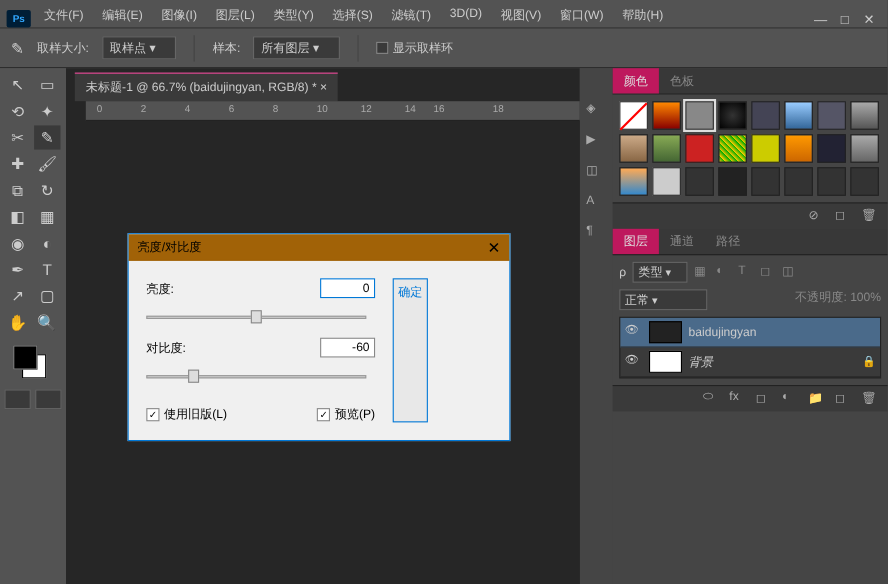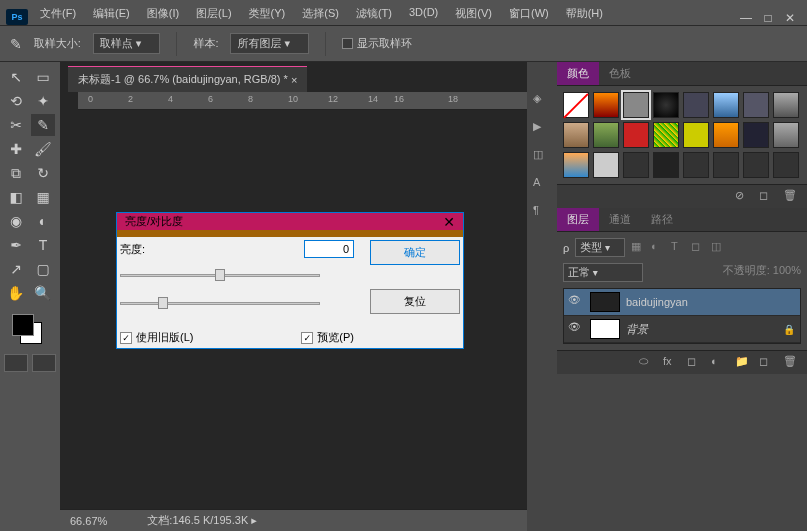--- a/index.html
+++ b/index.html
@@ -31,21 +31,21 @@
 .ruler-h span{position:absolute;top:2px;font-size:9px;color:#aaa}
 .canvas-body{flex:1;background:#262626;position:relative}
 .status{height:22px;background:#535353;display:flex;align-items:center;padding:0 10px;gap:40px;border-top:1px solid #222}
 .right-panels{width:280px;background:#454545;display:flex;flex-direction:column}
 .mini-icons{width:30px;background:#454545;display:flex;flex-direction:column;align-items:center;gap:10px;padding-top:30px}
 .mini-icon{width:18px;height:18px;color:#aaa;cursor:pointer}
 .rp-wrap{display:flex;height:100%}
 .panel-stack{flex:1;display:flex;flex-direction:column}
 .panel-tabs{height:24px;display:flex;background:#383838;border-bottom:1px solid #222}
 .ptab{padding:4px 10px;color:#888;cursor:pointer}
-.ptab.active{background:#701a75;color:#ddd}
+.ptab.active{background:#be185d;color:#ddd}
 .panel-body{background:#454545;padding:6px}
 .style-grid{display:grid;grid-template-columns:repeat(8,26px);gap:4px}
 .style-sw{width:26px;height:26px;border:1px solid #222;cursor:pointer}
 .style-sw.sel{outline:2px solid #ddd}
 .panel-foot{height:24px;background:#3a3a3a;display:flex;justify-content:flex-end;align-items:center;gap:8px;padding:0 8px;border-top:1px solid #222}
 .pf-icon{width:16px;height:16px;color:#aaa;cursor:pointer}
 .layers-body{padding:6px}
 .lay-row1{display:flex;gap:6px;margin-bottom:6px;align-items:center}
 .lay-select{background:#3a3a3a;border:1px solid #666;color:#ccc;padding:1px 14px 1px 4px;font-size:10px}
 .lay-icons{display:flex;gap:4px}
@@ -53,34 +53,34 @@
 .lay-row2{display:flex;justify-content:space-between;margin-bottom:6px;font-size:10px}
 .lay-val{color:#888}
 .layer-list{background:#3a3a3a;border:1px solid #222}
 .layer-item{display:flex;align-items:center;padding:3px 4px;gap:6px;border-bottom:1px solid #2a2a2a}
 .layer-item.sel{background:#4a6a8a}
 .eye{width:16px;height:16px;color:#ccc;font-size:10px}
 .thumb{width:30px;height:20px;background:#fff;border:1px solid #000}
 .thumb.dark{background:#222}
 .lock-icon{margin-left:auto;color:#aaa;font-size:10px}
 .dialog{position:absolute;top:212px;left:116px;width:348px;background:#f0f0f0;border:1px solid #0078d7;z-index:100}
-.dlg-title{height:24px;background:#be185d;display:flex;align-items:center;padding:0 8px;color:#000;border-bottom:7px solid #a16207}
+.dlg-title{height:24px;background:#a16207;display:flex;align-items:center;padding:0 8px;color:#000;border-bottom:1px solid #a16207}
 .dlg-close{margin-left:auto;cursor:pointer;font-size:14px}
-.dlg-body{padding:3px;display:flex;gap:16px}
+.dlg-body{padding:16px;display:flex;gap:16px}
 .dlg-left{flex:1}
 .dlg-row{display:flex;align-items:center;margin-bottom:8px}
 .dlg-label{width:60px;color:#000}
 .dlg-input{width:50px;border:1px solid #0078d7;padding:2px 4px;text-align:right;color:#000;background:#fff}
 .dlg-input.plain{border:1px solid #888}
 .slider{width:200px;height:18px;position:relative;margin-bottom:10px}
 .slider-track{position:absolute;top:8px;width:100%;height:3px;background:#ccc;border:1px solid #999}
 .slider-thumb{position:absolute;top:3px;width:10px;height:12px;background:#ddd;border:1px solid #888}
 .dlg-check{display:flex;align-items:center;gap:4px;color:#000;margin-top:8px}
 .dlg-chkbox{width:12px;height:12px;border:1px solid #888;background:#fff;display:flex;align-items:center;justify-content:center;font-size:9px;color:#000}
-.dlg-right{width:90px;display:flex;flex-direction:column;gap:24px}
+.dlg-right{width:90px;display:flex;gap:4px}
 .dlg-btn{border:1px solid #888;background:#e8e8e8;padding:4px;text-align:center;color:#000;cursor:pointer}
 .dlg-btn.primary{border:1px solid #0078d7;color:#0078d7}
 </style>
 </head>
 <body>
 
 <div class="titlebar">
   <div class="ps-logo">Ps</div>
   <div class="menu">
     <span class="menu-item">文件(F)</span>
@@ -156,24 +156,20 @@
       <span style="left:90px">4</span>
       <span style="left:130px">6</span>
       <span style="left:170px">8</span>
       <span style="left:210px">10</span>
       <span style="left:250px">12</span>
       <span style="left:290px">14</span>
       <span style="left:316px">16</span>
       <span style="left:370px">18</span>
     </div>
     <div class="canvas-body"></div>
-    <div class="status">
-      <span>66.67%</span>
-      <span><span>文档:</span><span>146.5 K/195.3K</span> ▸</span>
-    </div>
   </div>
 
   <div class="right-panels">
     <div class="rp-wrap">
       <div class="mini-icons">
         <div class="mini-icon">◈</div>
         <div class="mini-icon">▶</div>
         <div class="mini-icon">◫</div>
         <div class="mini-icon">A</div>
         <div class="mini-icon">¶</div>
@@ -277,33 +273,37 @@
     <div class="dlg-left">
       <div class="dlg-row">
         <span class="dlg-label">亮度:</span>
         <span style="flex:1"></span>
         <input class="dlg-input" value="0" style="">
       </div>
       <div class="slider">
         <div class="slider-track"></div>
         <div class="slider-thumb" style="left:95px"></div>
       </div>
+      <div class="dlg-row">
+        <span class="dlg-label">对比度:</span>
+        <span style="flex:1"></span>
+        <input class="dlg-input plain" value="-60" style="">
+      </div>
       <div class="slider">
         <div class="slider-track"></div>
         <div class="slider-thumb" style="left:38px"></div>
       </div>
       <div style="display:flex;justify-content:space-between">
         <label class="dlg-check">
           <span class="dlg-chkbox">✓</span>
           <span>使用旧版(L)</span>
         </label>
         <label class="dlg-check">
           <span class="dlg-chkbox">✓</span>
           <span>预览(P)</span>
         </label>
       </div>
     </div>
     <div class="dlg-right">
       <div class="dlg-btn primary">确定</div>
-      <div class="dlg-btn">复位</div>
     </div>
   </div>
 </div>
 
 </body></html>

